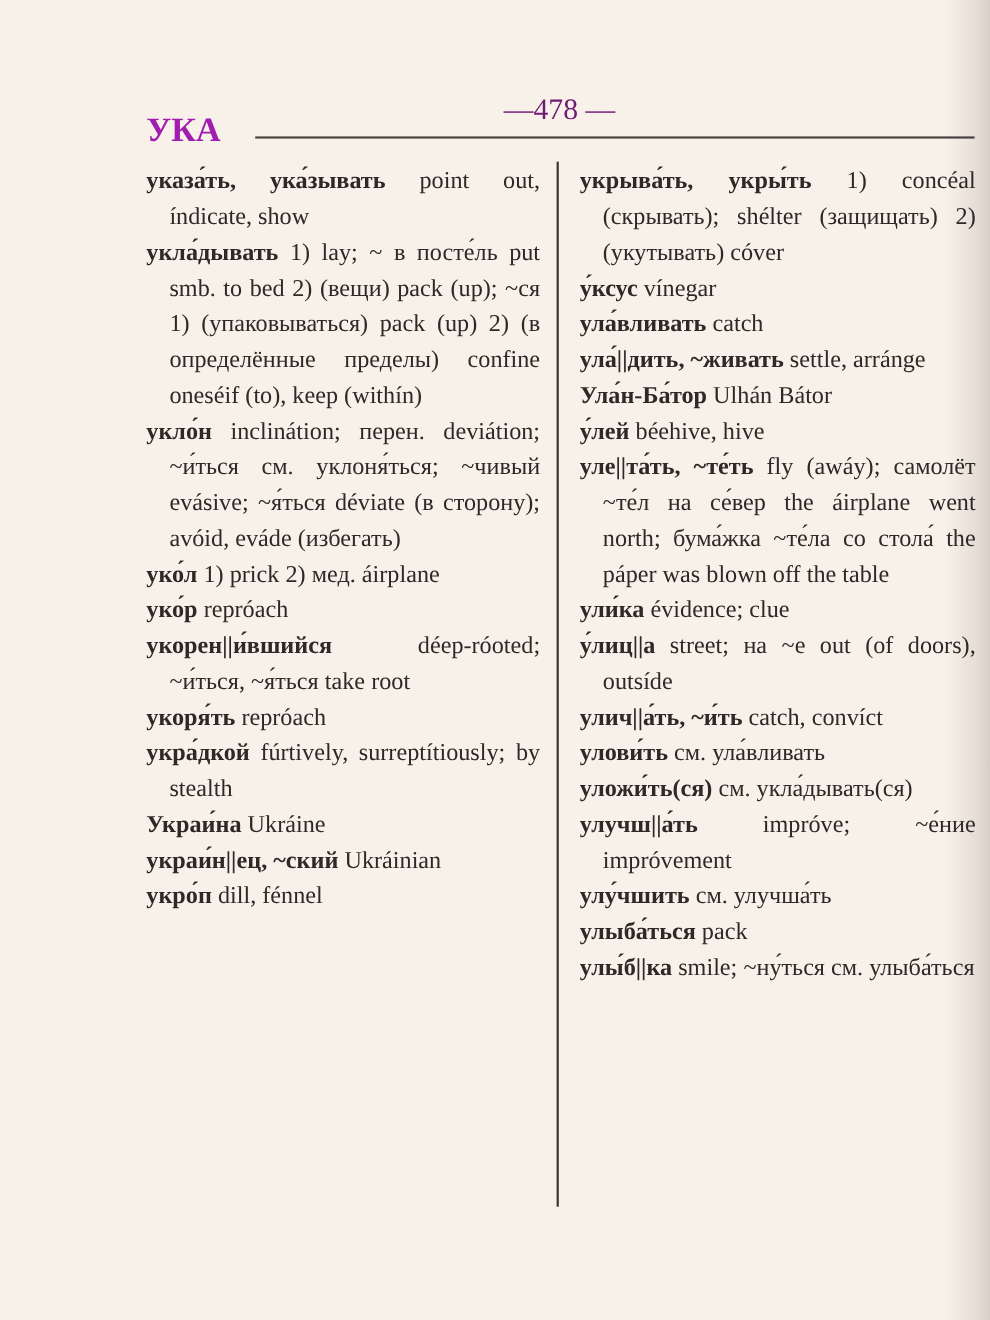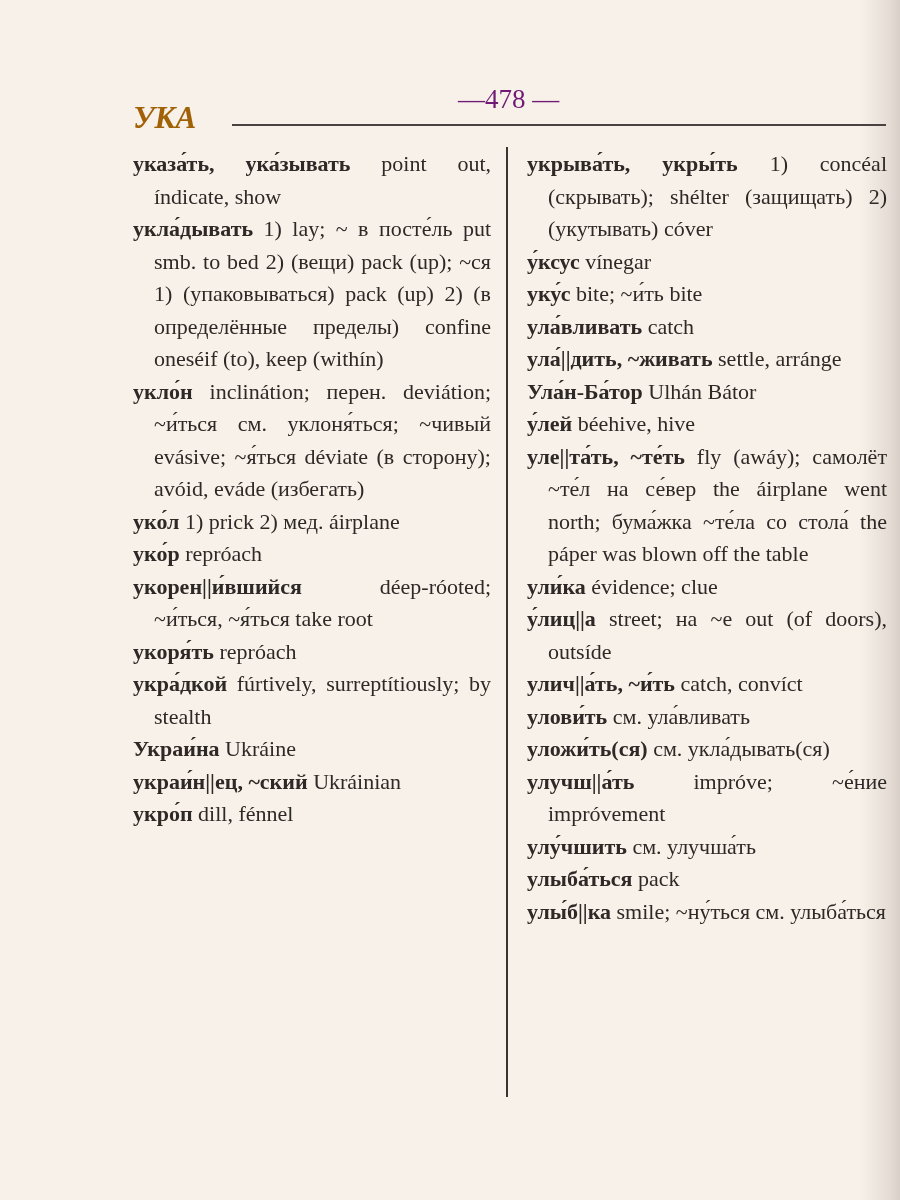--- a/index.html
+++ b/index.html
@@ -9,21 +9,21 @@
     font-family:"Liberation Serif", "DejaVu Serif", serif;
     color:#2e2826;
   }
   .page-shade {
     position:absolute; right:0; top:0; width:40px; height:1200px;
     background:linear-gradient(to right, rgba(247,241,233,0), #e6ded6 70%, #d8d0c8);
   }
   .running-head {
     position:absolute; left:133px; top:100px;
     font-family:"Liberation Serif", serif; font-weight:bold;
-    font-size:31px; letter-spacing:0px; color:#a16207;font-style:italic;
+    font-size:31px; letter-spacing:0px; color:#a21caf;
   }
   .page-number {
     position:absolute; left:458px; top:84px;
     font-size:27px; color:#701a75;
   }
   .head-rule {
     position:absolute; left:232px; top:124px; width:654px; height:0;
     border-top:2px solid #4a4240;
   }
   .col-divider {
@@ -63,21 +63,20 @@
     <div class="entry"><span class="hw">укорен||и́вшийся</span><span> déep-róoted; </span><span class="b">~и́ться, ~я́ться</span><span> take root</span></div>
     <div class="entry"><span class="hw">укоря́ть</span><span> repróach</span></div>
     <div class="entry"><span class="hw">укра́дкой</span><span> fúrtively, surreptítiously; by stealth</span></div>
     <div class="entry"><span class="hw">Украи́на</span><span> Ukráine</span></div>
     <div class="entry"><span class="hw">украи́н||ец, ~ский</span><span> Ukráinian</span></div>
     <div class="entry"><span class="hw">укро́п</span><span> dill, fénnel</span></div>
   </div>
 <div class="column col-right">
     <div class="entry"><span class="hw">укрыва́ть, укры́ть</span><span> 1) concéal </span><span class="it">(скрывать);</span><span> shélter </span><span class="it">(защищать)</span><span> 2) </span><span class="it">(укутывать)</span><span> cóver</span></div>
     <div class="entry"><span class="hw">у́ксус</span><span> vínegar</span></div>
-    <div class="entry"><span class="hw">уку́с</span><span> bite; </span><span class="b">~и́ть</span><span> bite</span></div>
     <div class="entry"><span class="hw">ула́вливать</span><span> catch</span></div>
     <div class="entry"><span class="hw">ула́||дить, ~живать</span><span> settle, arránge</span></div>
     <div class="entry"><span class="hw">Ула́н-Ба́тор</span><span> Ulhán Bátor</span></div>
     <div class="entry"><span class="hw">у́лей</span><span> béehive, hive</span></div>
     <div class="entry"><span class="hw">уле||та́ть, ~те́ть</span><span> fly (awáy); самолёт ~те́л на се́вер the áirplane went north; бума́жка ~те́ла со стола́ the páper was blown off the table</span></div>
     <div class="entry"><span class="hw">ули́ка</span><span> évidence; clue</span></div>
     <div class="entry"><span class="hw">у́лиц||а</span><span> street; на ~е out (of doors), outsíde</span></div>
     <div class="entry"><span class="hw">улич||а́ть, ~и́ть</span><span> catch, convíct</span></div>
     <div class="entry"><span class="hw">улови́ть</span><span class="it"> см.</span><span> ула́вливать</span></div>
     <div class="entry"><span class="hw">уложи́ть(ся)</span><span class="it"> см.</span><span> укла́дывать(ся)</span></div>

